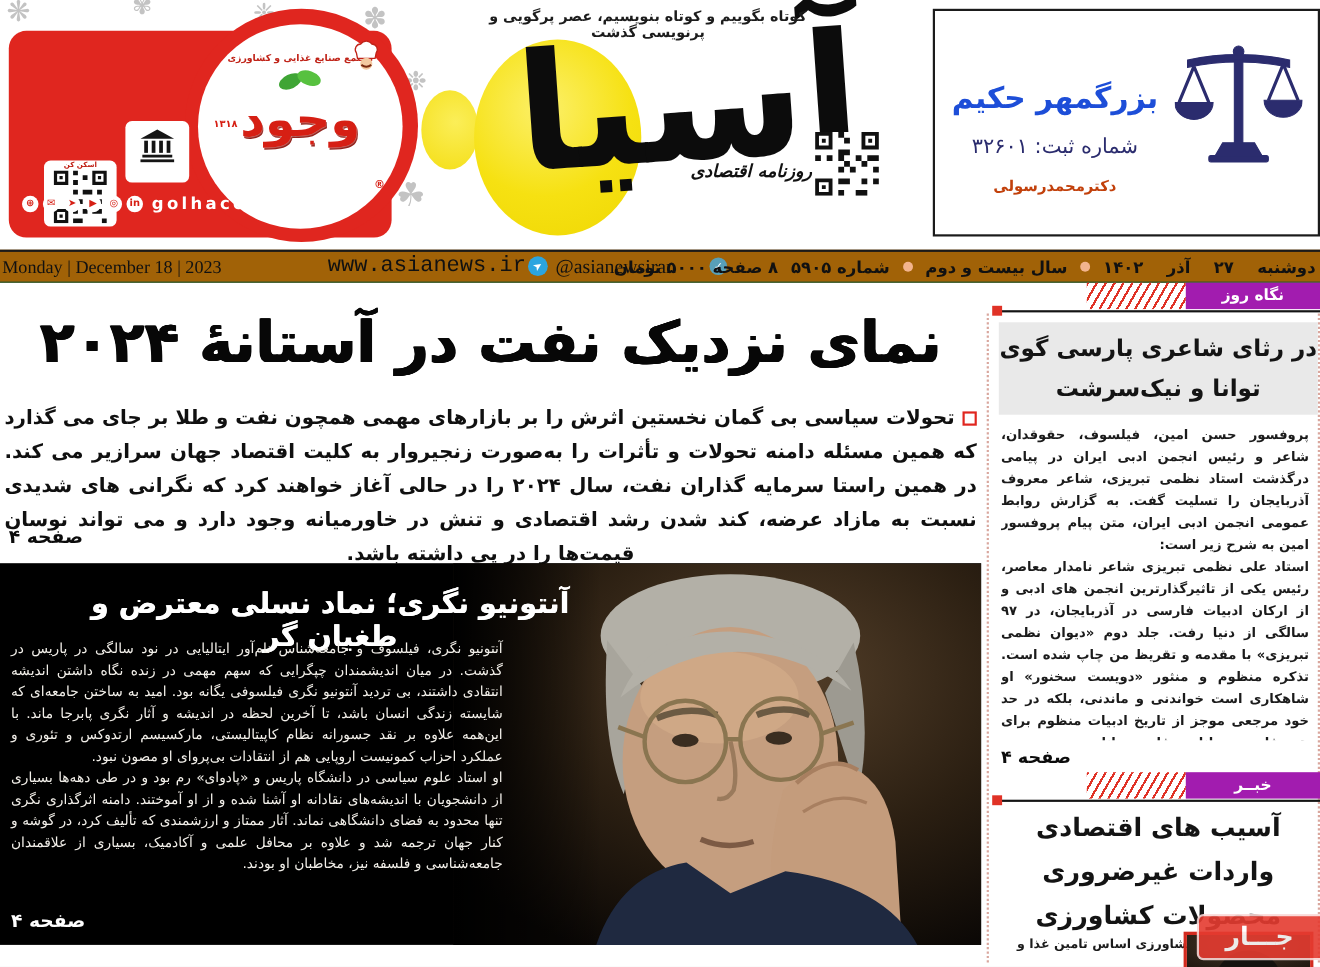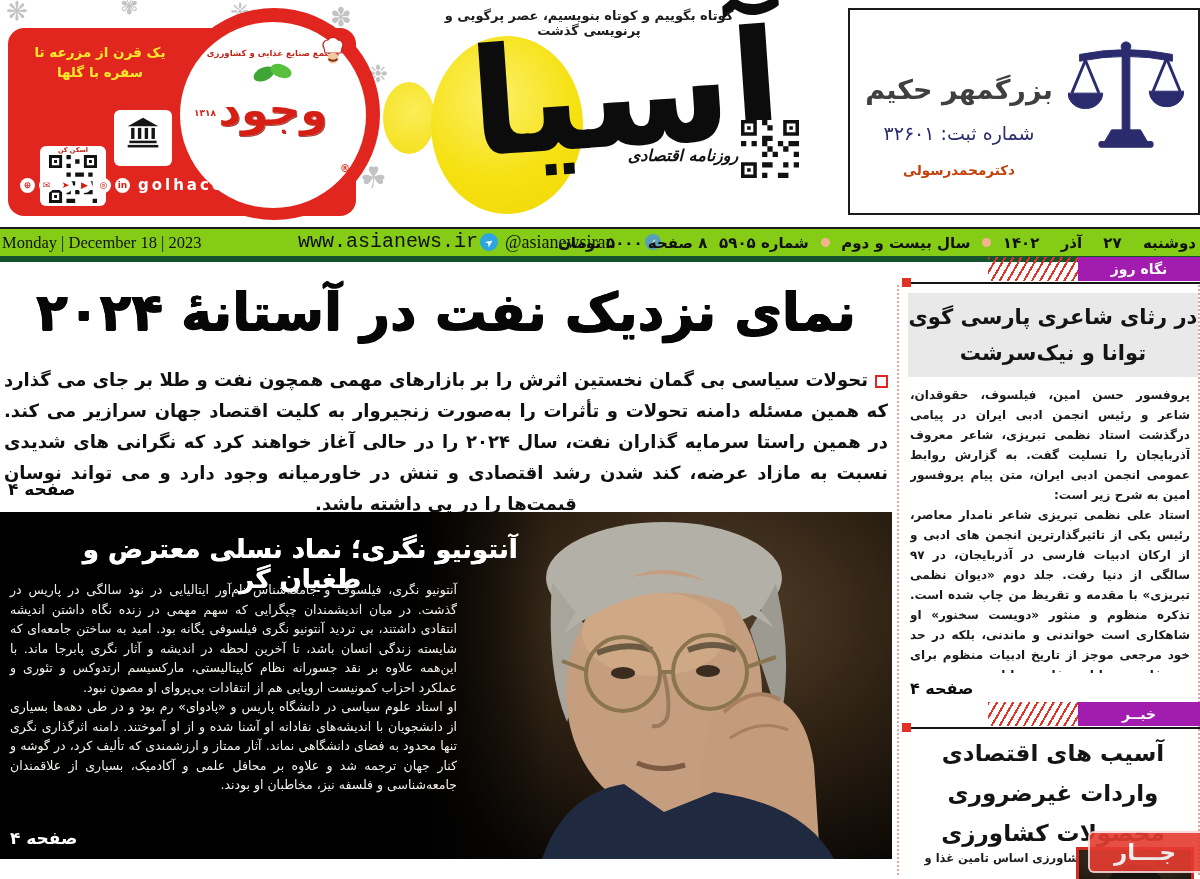--- a/index.html
+++ b/index.html
@@ -39,31 +39,31 @@
            text-align:center;font-weight:bold;}
   .type-label{position:absolute;left:212px;top:146px;width:136px;font-size:16px;font-weight:bold;font-style:italic;
               color:#111;direction:rtl;text-align:center;}
   .qr-box{position:absolute;}
   .qr-box svg{width:100%;height:100%;}
 
   
   .legal{left:848px;top:8px;width:348px;height:203px;background:#fff;border:2px solid #1b1b1b;}
   .legal .t1{position:absolute;left:6px;top:24px;width:206px;text-align:center;color:#2b2c6e;
              font-size:27px;font-weight:bold;direction:rtl;}
-  .legal .t2{position:absolute;left:6px;top:64px;width:206px;text-align:center;color:#404040;
+  .legal .t2{position:absolute;left:6px;top:64px;width:206px;text-align:center;color:#1d4ed8;
              font-size:27px;font-weight:bold;direction:rtl;}
   .legal .reg{position:absolute;left:6px;top:112px;width:206px;text-align:center;color:#2b2c6e;
               font-size:19px;font-weight:normal;direction:rtl;}
   .legal .doc{position:absolute;left:26px;top:152px;width:166px;text-align:center;color:#c2410c;
               font-size:13.5px;font-weight:bold;direction:rtl;}
   .scales{position:absolute;left:218px;top:22px;width:116px;height:130px;}
 
   
-  .datebar{left:0;top:227px;width:1200px;height:27px;border-top:2px solid #1a1a1a;border-bottom:6px solid #14532d;
-           background:#84cc16;}
+  .datebar{left:0;top:227px;width:1200px;height:27px;border-top:2px solid #1a1a1a;border-bottom:1px solid #14532d;
+           background:#a16207;}
   .d-en{position:absolute;left:2px;top:4px;font-family:"Liberation Serif",serif;font-size:16.5px;color:#111;}
   .d-site{position:absolute;left:298px;top:1px;font-family:Liberation Mono, monospace;font-size:20px;color:#111;}
   .d-tg{position:absolute;left:480px;top:4px;width:18px;height:18px;border-radius:50%;background:#2ca5e0;color:#fff;
         font-size:10px;display:flex;align-items:center;justify-content:center;}
   .d-tg span{transform:rotate(-35deg);display:block;}
   .d-handle{position:absolute;left:505px;top:3px;font-family:"Liberation Serif",serif;font-size:18px;color:#111;}
   .d-ver{position:absolute;left:645px;top:5px;width:16px;height:16px;border-radius:50%;background:#58a0b8;color:#fff;
          font-size:10px;display:flex;align-items:center;justify-content:center;}
   .d-right{position:absolute;left:558px;right:4px;top:0;height:27px;display:flex;align-items:center;
            justify-content:space-between;direction:rtl;font-size:15px;font-weight:bold;color:#111;}
@@ -123,21 +123,20 @@
 
   <div class="abs golha">
     <span class="spice" style="left:6px;top:-4px;font-size:26px;">❋</span>
     <span class="spice" style="left:120px;top:-6px;font-size:22px;">✾</span>
     <span class="spice" style="left:230px;top:-2px;font-size:24px;">❈</span>
     <span class="spice" style="left:330px;top:2px;font-size:26px;">✽</span>
     <span class="spice" style="left:368px;top:60px;font-size:24px;">❉</span>
     <span class="spice" style="left:360px;top:160px;font-size:30px;">☘</span>
     <div class="golha-red"></div>
     <div class="golha-ring"></div>
-    <div class="golha-slogan">یک قرن از مزرعه تا سفره با گلها</div>
     <div class="golha-circle">
       <div class="golha-sub">مجتمع صنایع غذایی و کشاورزی</div>
       <span style="position:absolute;right:18px;top:14px;">
         <svg width="30" height="30" viewBox="0 0 30 30">
           <path d="M6,12 a5,5 0 0 1 4,-8 a6,6 0 0 1 10,0 a5,5 0 0 1 4,8 l-1,5 h-16 z" fill="#fff" stroke="#c02318" stroke-width="1.2"></path>
           <circle cx="15" cy="22" r="5.5" fill="#f3c9a0"></circle>
           <path d="M10.5,23 q4.5,3.5 9,0" stroke="#7a2a10" stroke-width="1.8" fill="none"></path>
         </svg>
       </span>
       <span style="position:absolute;left:70px;top:38px;">

